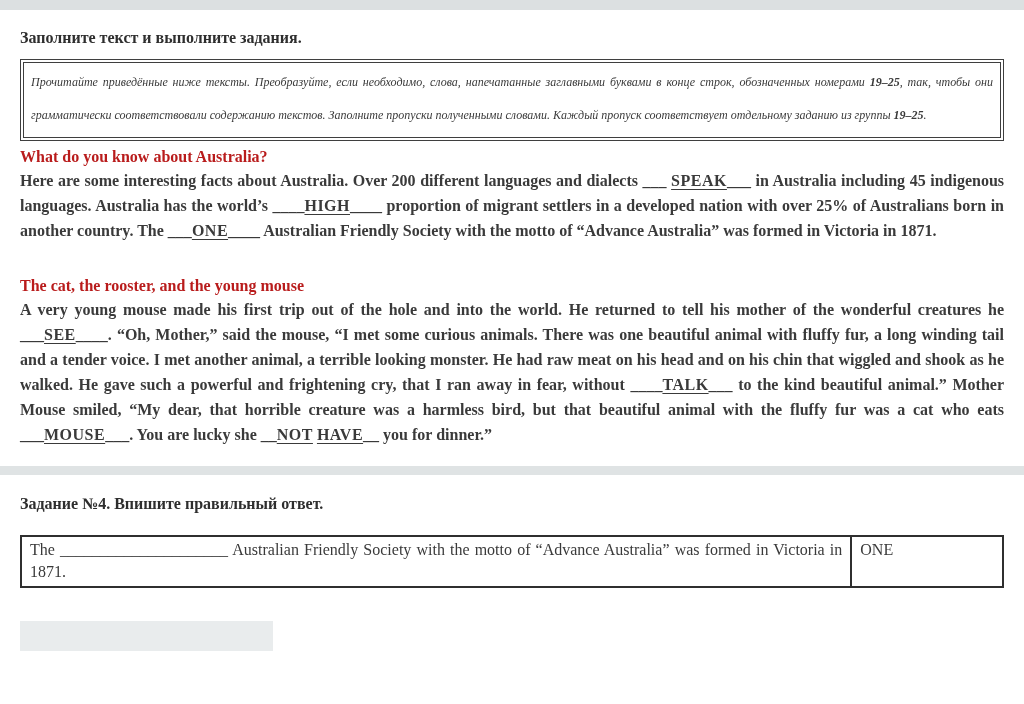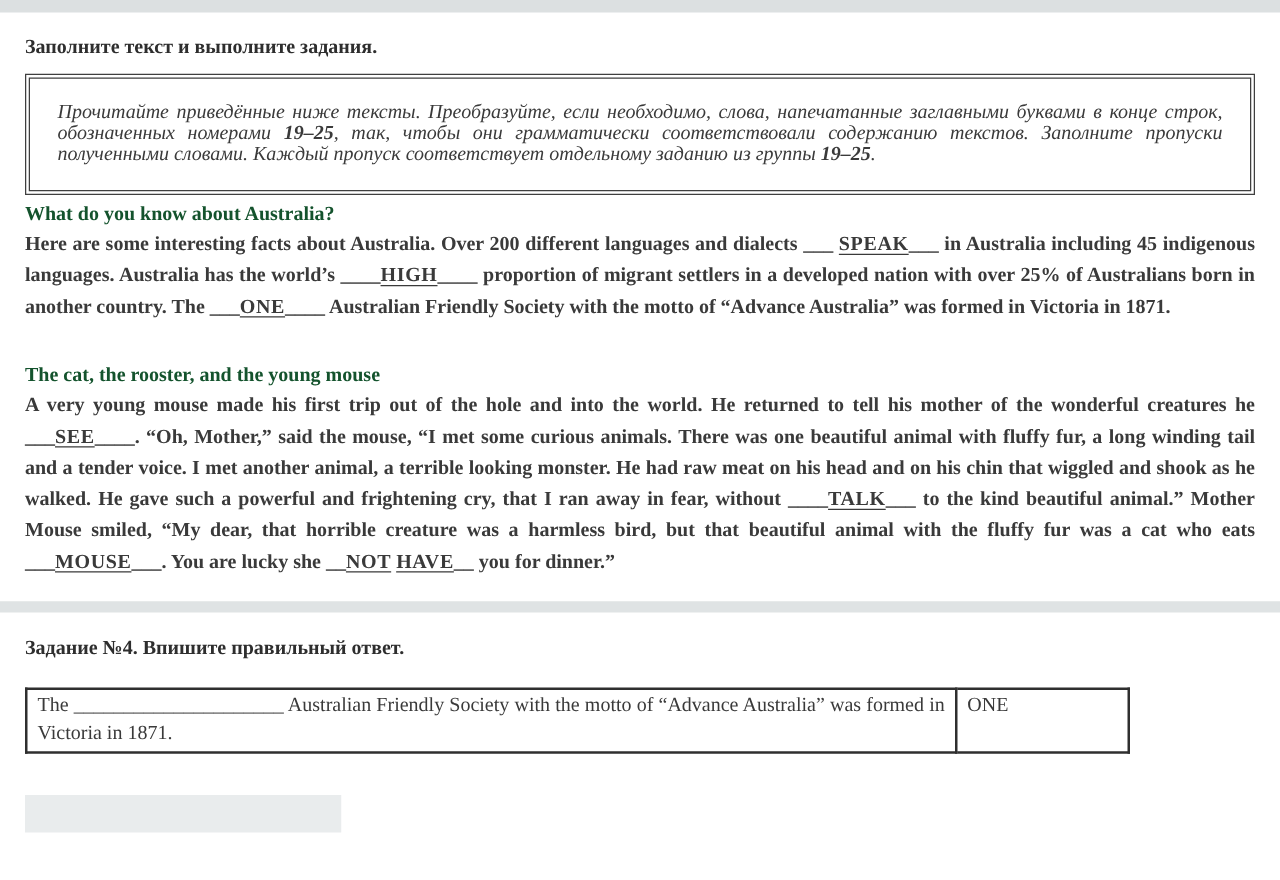--- a/index.html
+++ b/index.html
@@ -28,37 +28,37 @@
   }
   .instr-box-outer {
     border: 1px solid #3f3f3f;
     padding: 2px;
   }
   .instr-box-inner {
     border: 1px solid #3f3f3f;
     padding: 2px 6px 4px 6px;
   }
   .instr-text {
-    margin: 16px;
+    margin: 1px;
     font-style: italic;
-    font-size: 16px;
-    line-height: 17px;
+    font-size: 12px;
+    line-height: 33px;
     text-align: justify;
     color: #3a3a3a;
   }
   .seg-bold { font-weight: bold; }
   .seg-answer {
     text-decoration: underline;
     text-underline-offset: 3px;
     letter-spacing: 0.5px;
   }
   .text-heading {
     font-size: 16px;
     font-weight: bold;
-    color: #14532d;
+    color: #b91c1c;
     margin: 7px 0 0 0;
   }
   .text-heading.second {
     margin-top: 34px;
   }
   .body-text {
     margin: 2px 0 0 0;
     font-size: 16px;
     line-height: 25px;
     text-align: justify;
@@ -71,21 +71,21 @@
     margin-top: 19px;
   }
   .task-heading {
     font-size: 16px;
     font-weight: bold;
     color: #2e2e2e;
     margin: 20px 0 0 0;
   }
   .task-table {
     margin-top: 22px;
-    width: 884px;
+    width: 984px;
     border-collapse: collapse;
     font-size: 16px;
   }
   .task-table td {
     border: 2px solid #2f2f2f;
     padding: 2px 8px 4px 8px;
     vertical-align: top;
     line-height: 21.5px;
   }
   .q-cell {

